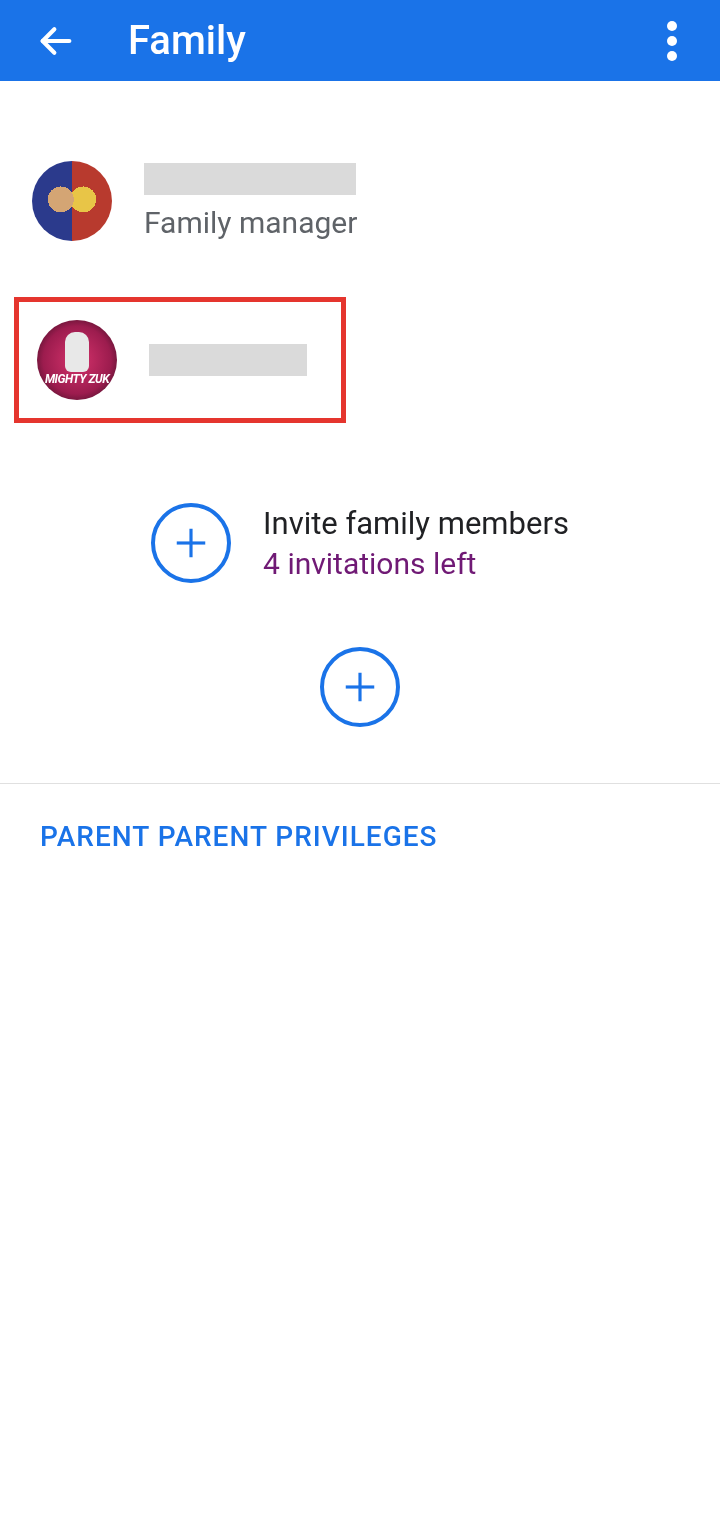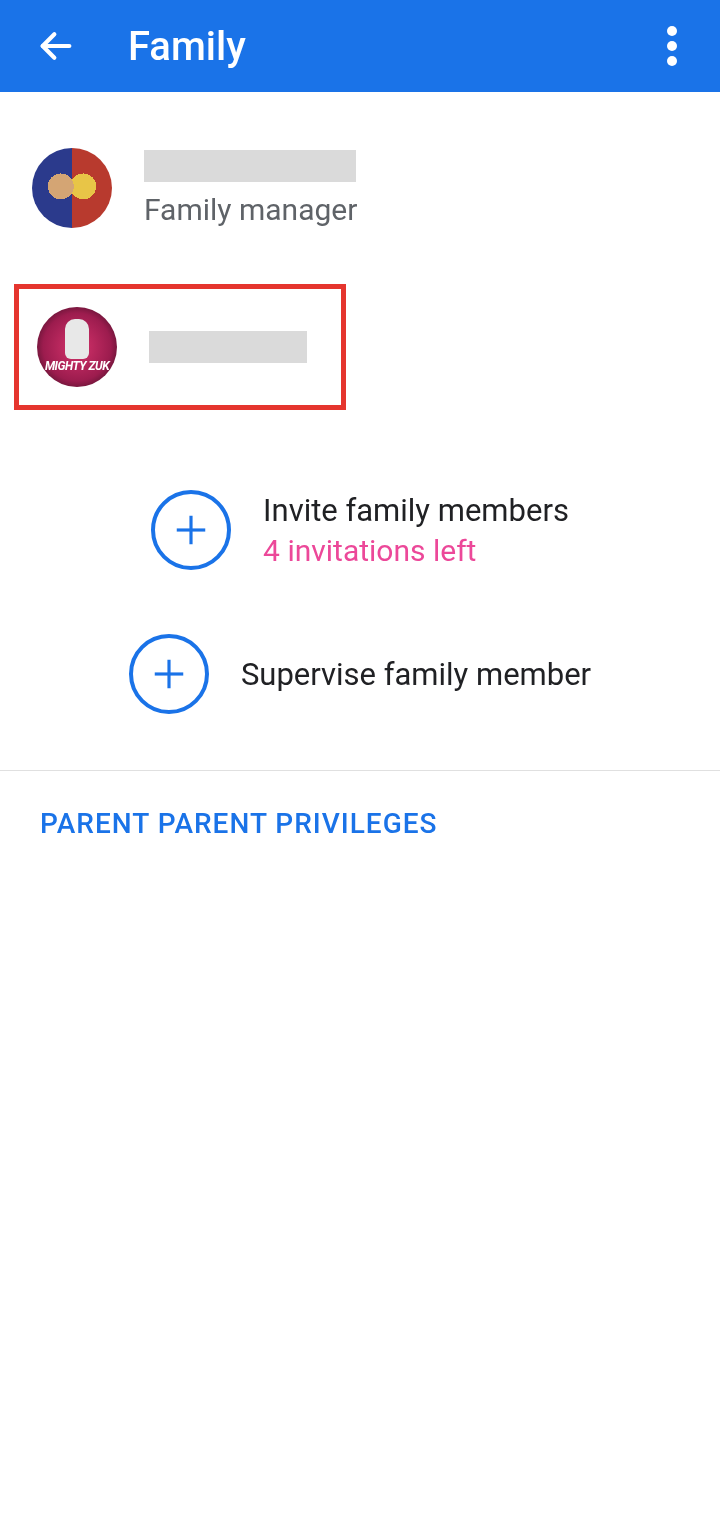--- a/index.html
+++ b/index.html
@@ -9,21 +9,21 @@
     }
     body {
       font-family: Roboto, -apple-system, BlinkMacSystemFont, "Segoe UI", Helvetica, Arial, sans-serif;
       width: 720px;
       height: 1533px;
       background: #ffffff;
       overflow: hidden;
     }
     .app-bar {
       background: #1a73e8;
-      height: 92px;
+      height: 81px;
       display: flex;
       align-items: center;
       padding: 0 16px;
       color: #ffffff;
     }
     .back-btn {
       width: 48px;
       height: 48px;
       display: flex;
       align-items: center;
@@ -38,21 +38,21 @@
     }
     .menu-btn {
       width: 48px;
       height: 48px;
       display: flex;
       align-items: center;
       justify-content: center;
       margin-right: 8px;
     }
     .content {
-      padding-top: 48px;
+      padding-top: 72px;
     }
     .member-row {
       display: flex;
       align-items: center;
       padding: 0 32px;
       min-height: 96px;
     }
     .member-avatar {
       width: 80px;
       height: 80px;
@@ -113,21 +113,21 @@
       display: flex;
       flex-direction: column;
       gap: 4px;
     }
     .action-title {
       font-size: 31px;
       color: #202124;
     }
     .action-subtitle {
       font-size: 30px;
-      color: #ec4899;
+      color: #701a75;
     }
     .divider {
       height: 1px;
       background: #e0e0e0;
       margin-top: 24px;
     }
     .manage-link {
       font-size: 28px;
       font-weight: 500;
       color: #1a73e8;
@@ -231,22 +231,19 @@
     </div>
   </div>
 
   <div class="action-row">
     <div class="plus-circle">
       <svg width="38" height="38" viewBox="0 0 24 24" fill="none" stroke="#1a73e8" stroke-width="2" stroke-linecap="butt">
         <line x1="12" y1="3" x2="12" y2="21"></line>
         <line x1="3" y1="12" x2="21" y2="12"></line>
       </svg>
     </div>
-    <div class="action-info">
-      <div class="action-title">Supervise family member</div>
-    </div>
   </div>
 
   <div class="divider"></div>
 
   <div class="manage-link">PARENT PARENT PRIVILEGES</div>
 
 </div>
 
 </body></html>

